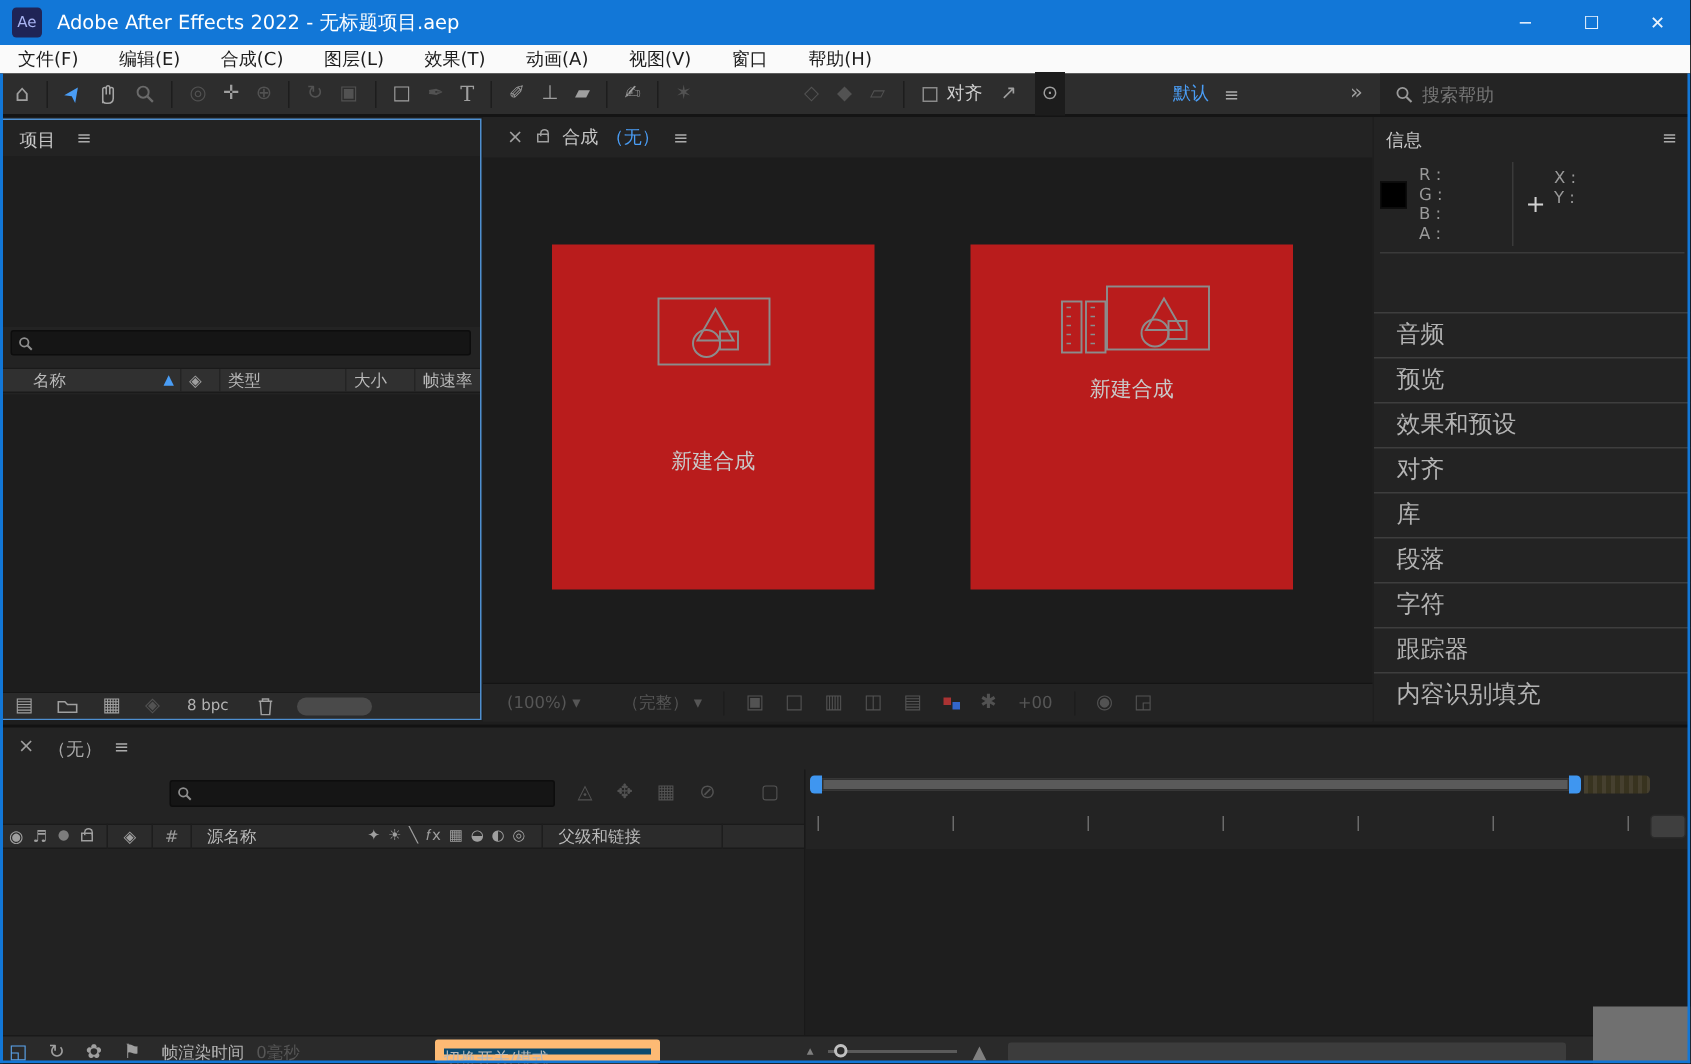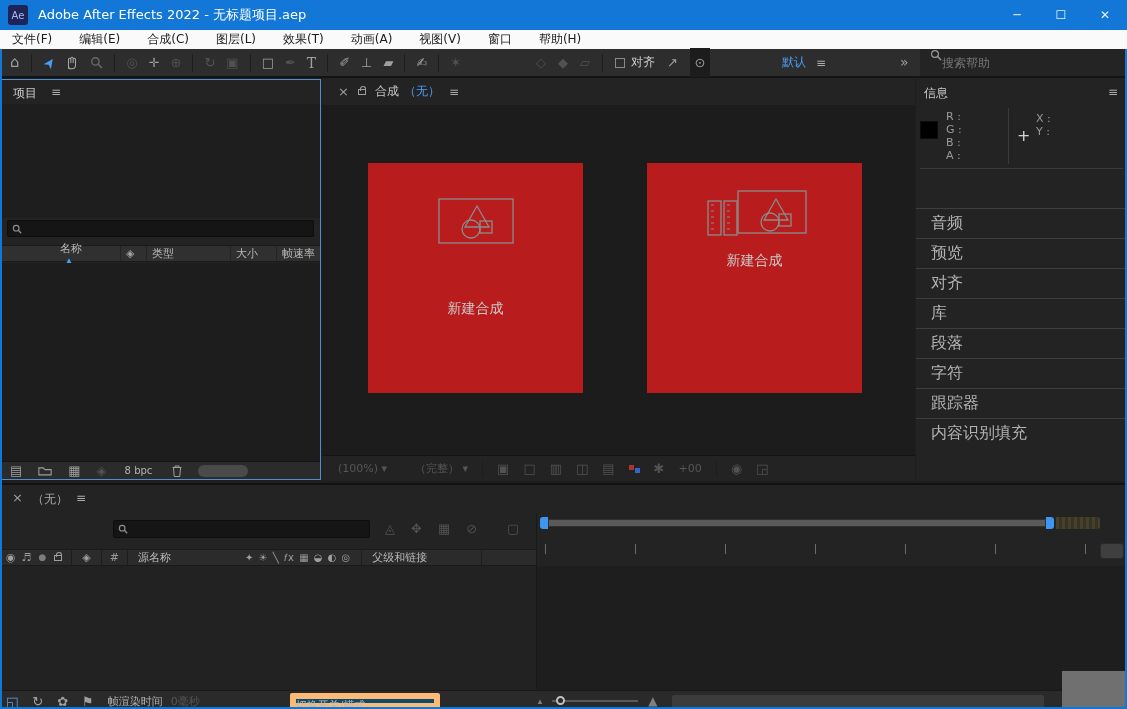--- a/index.html
+++ b/index.html
@@ -121,21 +121,21 @@
       <span style="width:10px; height:10px; border:1px solid #8a8a8a; display:inline-block;"></span>
       <span class="txt" style="margin-left:-6px;">对齐</span>
       <span class="ico tool">↗</span>
       <span class="ico tool" style="background:#1c1c1c; width:20px;">⊙</span>
     </div>
     <div class="ab" style="left:782px; top:0; height:27px; display:flex; align-items:center; gap:10px;">
       <span class="txt blue">默认</span>
       <span class="hamburger">≡</span>
     </div>
     <span class="ab ico" style="left:900px; top:6px; font-size:14px;">»</span>
-    <div class="ab" style="left:920px; top:0; width:205px; height:27px; background:#242424; display:flex; padding-left:10px;">
+    <div class="ab" style="left:920px; top:0; width:205px; height:27px; background:#242424; display:flex; align-items:center; gap:6px; padding-left:10px;">
       <svg width="12" height="12" viewBox="0 0 12 12">
           <circle cx="5" cy="5" r="3.4" fill="none" stroke="#9a9a9a" stroke-width="1.2"></circle>
           <line x1="7.6" y1="7.6" x2="11" y2="11" stroke="#9a9a9a" stroke-width="1.4"></line>
         </svg>
       <input style="background: transparent; border: none; outline: none; color: rgb(189, 189, 189); font-size: 12px; width: 150px; font-family: inherit;" placeholder="搜索帮助">
     </div>
   </div>
 
   <div class="ab" style="left:1px; top:79px; width:320px; height:401px; background:#232323; border:1px solid #4e8fd0;">
     <span class="ab panel-title" style="left:11px; top:5px;">项目</span>
@@ -144,21 +144,21 @@
 
     <div class="ab field" style="left:5px; top:140px; width:307px; height:17px;">
       <svg width="10" height="10" viewBox="0 0 12 12">
           <circle cx="5" cy="5" r="3.4" fill="none" stroke="#8f8f8f" stroke-width="1.4"></circle>
           <line x1="7.6" y1="7.6" x2="11" y2="11" stroke="#8f8f8f" stroke-width="1.6"></line>
         </svg>
       <input style="">
     </div>
 
     <div class="ab colhead" style="left:0; top:165px; width:318px; height:17px;">
-      <div style="width:118px; display:flex; align-items:center; padding-left:20px; justify-content:space-between;flex-direction:column;">
+      <div style="width:118px; display:flex; align-items:center; padding-left:20px; justify-content:space-between;">
         <span>名称</span>
         <span class="blue" style="font-size:9px; margin-right:4px;">▲</span>
       </div>
       <div class="colcell" style="width:26px;">
           <span class="ico" style="font-size:11px;">◈</span>
         </div>
       <div class="colcell" style="width:84px;">
           <span>类型</span>
         </div>
       <div class="colcell" style="width:46px;">
@@ -275,20 +275,23 @@
     <div class="ab" style="left:4px; top:90px; width:203px; height:1px; background:#3a3a3a;"></div>
 
     <div class="ab" style="left:0; top:130px; width:211px;">
       <div class="side-item">
           <span>音频</span>
         </div>
       <div class="side-item">
           <span>预览</span>
         </div>
       <div class="side-item">
+          <span>效果和预设</span>
+        </div>
+      <div class="side-item">
           <span>对齐</span>
         </div>
       <div class="side-item">
           <span>库</span>
         </div>
       <div class="side-item">
           <span>段落</span>
         </div>
       <div class="side-item">
           <span>字符</span>

